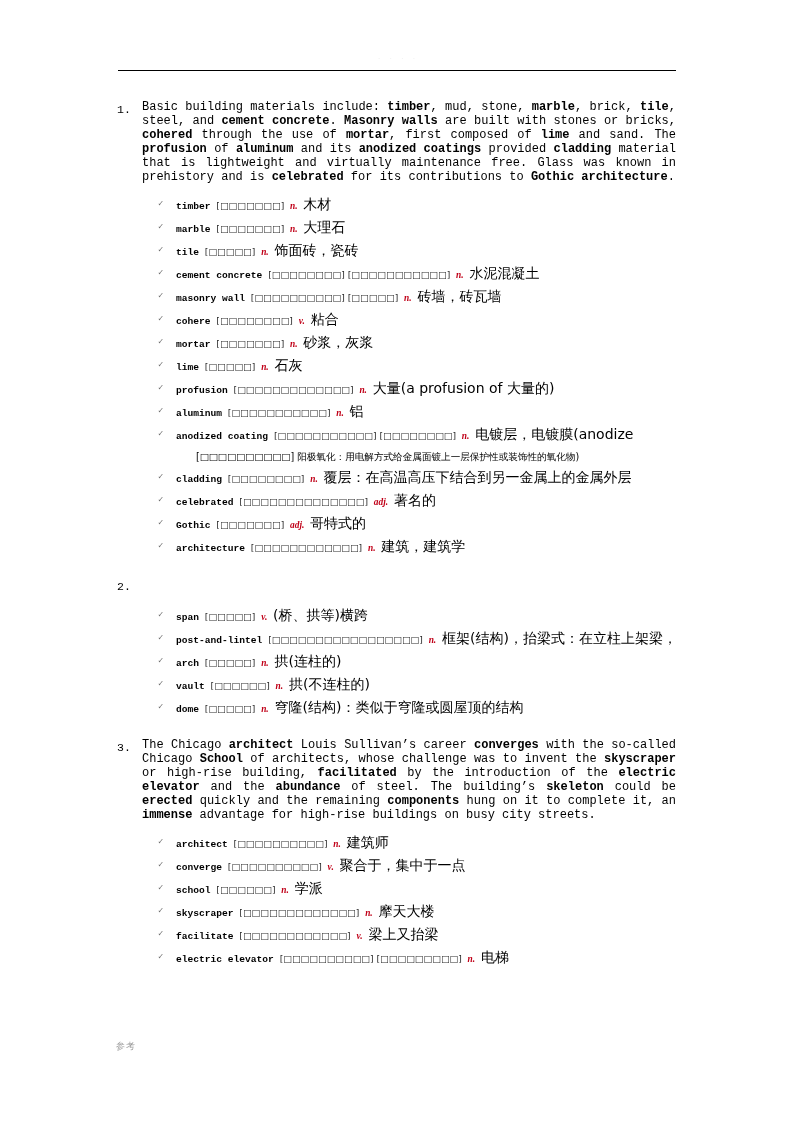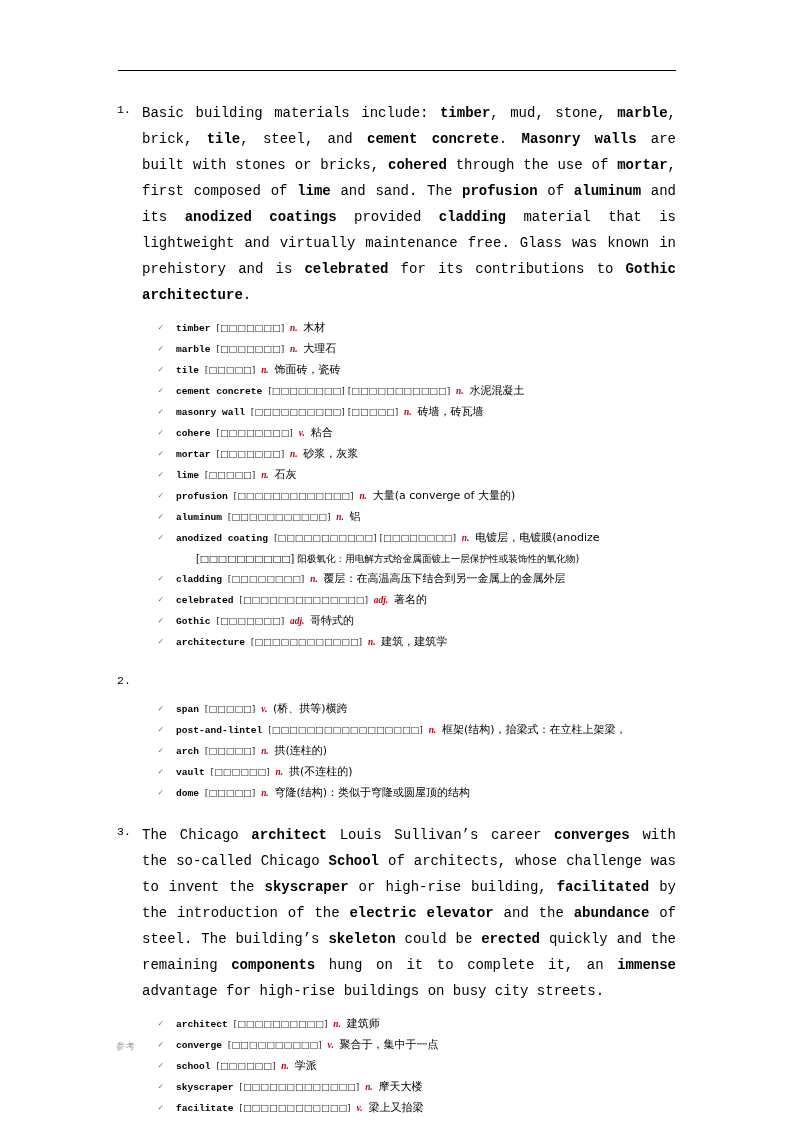--- a/index.html
+++ b/index.html
@@ -77,22 +77,22 @@
     position: absolute;
     left: 117px;
     top: 0;
     width: 22px;
     font-size: 11.5px;
     line-height: 20.3px;
     font-weight: normal;
     color: #000;
   }
   .para-body {
-    font-size: 14px;
-    line-height: 26px;
+    font-size: 12px;
+    line-height: 14px;
     text-align: justify;
     text-justify: inter-word;
     color: #000;
     word-spacing: 0px;
   }
   .para-body b {
     font-weight: bold;
   }
 
   
@@ -129,21 +129,21 @@
   }
   .pos {
     color: #c00018;
     font-style: italic;
     font-weight: bold;
     font-size: 9.4px;
     font-family: "Liberation Serif", serif;
   }
   .cn {
     font-family: "DejaVu Sans", "Liberation Serif", serif;
-    font-size: 11px;
+    font-size: 14px;
     color: #000;
   }
   .vocab-cont {
     position: relative;
     padding-left: 196px;
     padding-right: 78px;
     font-size: 9.6px;
     line-height: 20px;
   }
 
@@ -180,21 +180,21 @@
         <div class="gap-after-para"></div>
         <div class="vocab">
           <div class="vocab-item"><span class="vocab-check">✓</span><span class="vocab-word">timber</span> <span class="ipa">[□□□□□□□]</span> <span class="pos">n.</span> <span class="cn">木材</span></div>
           <div class="vocab-item"><span class="vocab-check">✓</span><span class="vocab-word">marble</span> <span class="ipa">[□□□□□□□]</span> <span class="pos">n.</span> <span class="cn">大理石</span></div>
           <div class="vocab-item"><span class="vocab-check">✓</span><span class="vocab-word">tile</span> <span class="ipa">[□□□□□]</span> <span class="pos">n.</span> <span class="cn">饰面砖，瓷砖</span></div>
           <div class="vocab-item"><span class="vocab-check">✓</span><span class="vocab-word">cement concrete</span> <span class="ipa">[□□□□□□□□] [□□□□□□□□□□□]</span> <span class="pos">n.</span> <span class="cn">水泥混凝土</span></div>
           <div class="vocab-item"><span class="vocab-check">✓</span><span class="vocab-word">masonry wall</span> <span class="ipa">[□□□□□□□□□□] [□□□□□]</span> <span class="pos">n.</span> <span class="cn">砖墙，砖瓦墙</span></div>
           <div class="vocab-item"><span class="vocab-check">✓</span><span class="vocab-word">cohere</span> <span class="ipa">[□□□□□□□□]</span> <span class="pos">v.</span> <span class="cn">粘合</span></div>
           <div class="vocab-item"><span class="vocab-check">✓</span><span class="vocab-word">mortar</span> <span class="ipa">[□□□□□□□]</span> <span class="pos">n.</span> <span class="cn">砂浆，灰浆</span></div>
           <div class="vocab-item"><span class="vocab-check">✓</span><span class="vocab-word">lime</span> <span class="ipa">[□□□□□]</span> <span class="pos">n.</span> <span class="cn">石灰</span></div>
-          <div class="vocab-item"><span class="vocab-check">✓</span><span class="vocab-word">profusion</span> <span class="ipa">[□□□□□□□□□□□□□]</span> <span class="pos">n.</span> <span class="cn">大量(a converge of 大量的)</span></div>
+          <div class="vocab-item"><span class="vocab-check">✓</span><span class="vocab-word">profusion</span> <span class="ipa">[□□□□□□□□□□□□□]</span> <span class="pos">n.</span> <span class="cn">大量(a profusion of 大量的)</span></div>
           <div class="vocab-item"><span class="vocab-check">✓</span><span class="vocab-word">aluminum</span> <span class="ipa">[□□□□□□□□□□□]</span> <span class="pos">n.</span> <span class="cn">铝</span></div>
           <div class="vocab-item"><span class="vocab-check">✓</span><span class="vocab-word">anodized coating</span> <span class="ipa">[□□□□□□□□□□□] [□□□□□□□□]</span> <span class="pos">n.</span> <span class="cn">电镀层，电镀膜(anodize</span></div>
           <div class="vocab-cont cn">[□□□□□□□□□□] 阳极氧化：用电解方式给金属面镀上一层保护性或装饰性的氧化物)</div>
           <div class="vocab-item"><span class="vocab-check">✓</span><span class="vocab-word">cladding</span> <span class="ipa">[□□□□□□□□]</span> <span class="pos">n.</span> <span class="cn">覆层：在高温高压下结合到另一金属上的金属外层</span></div>
           <div class="vocab-item"><span class="vocab-check">✓</span><span class="vocab-word">celebrated</span> <span class="ipa">[□□□□□□□□□□□□□□]</span> <span class="pos">adj.</span> <span class="cn">著名的</span></div>
           <div class="vocab-item"><span class="vocab-check">✓</span><span class="vocab-word">Gothic</span> <span class="ipa">[□□□□□□□]</span> <span class="pos">adj.</span> <span class="cn">哥特式的</span></div>
           <div class="vocab-item"><span class="vocab-check">✓</span><span class="vocab-word">architecture</span> <span class="ipa">[□□□□□□□□□□□□]</span> <span class="pos">n.</span> <span class="cn">建筑，建筑学</span></div>
         </div>
         <div class="gap-between-sections"></div>
       </div>

